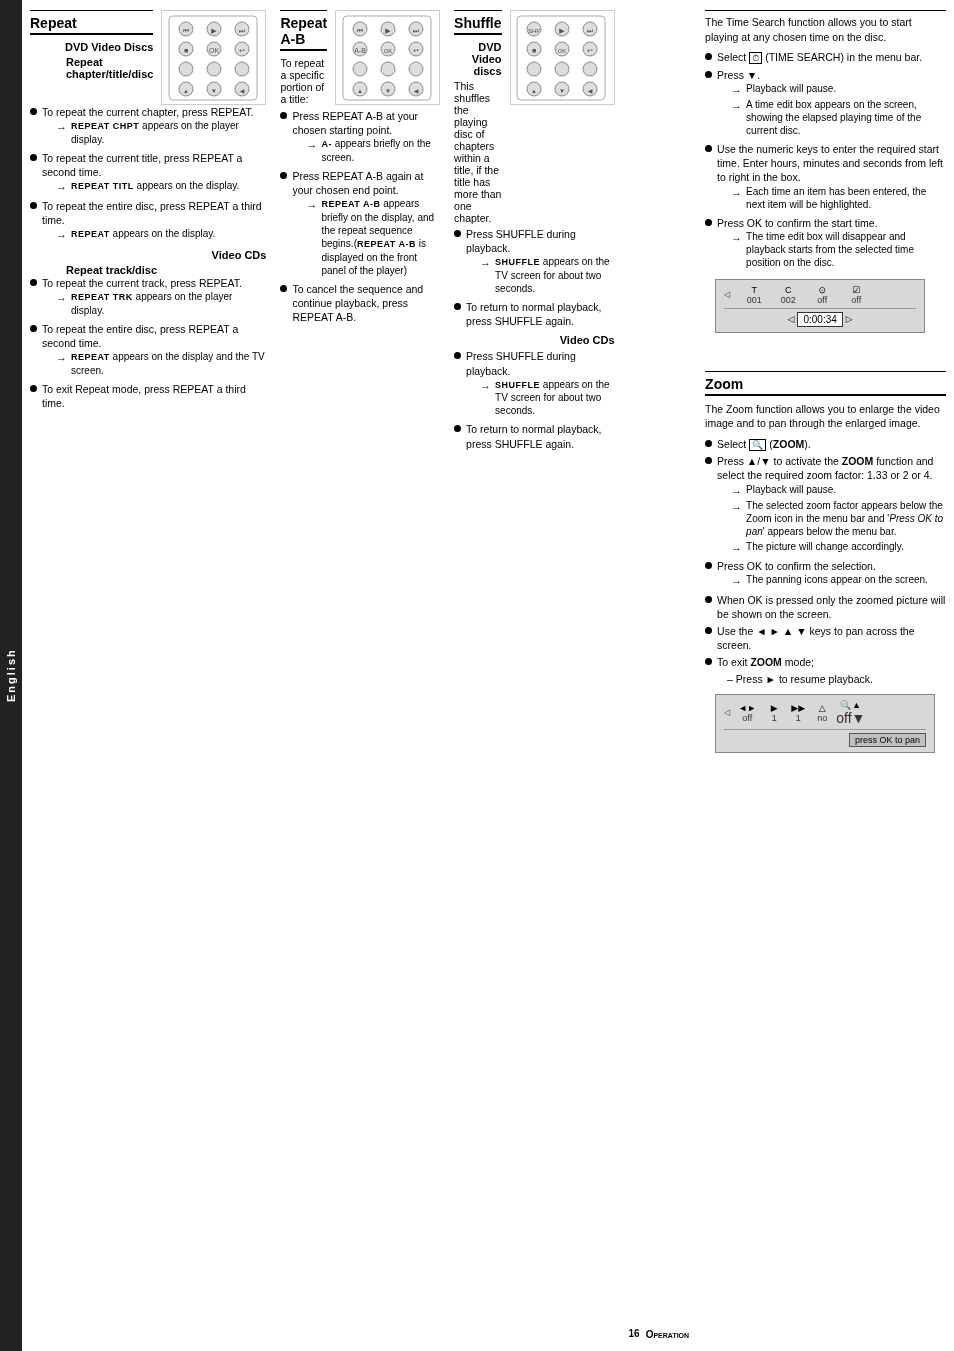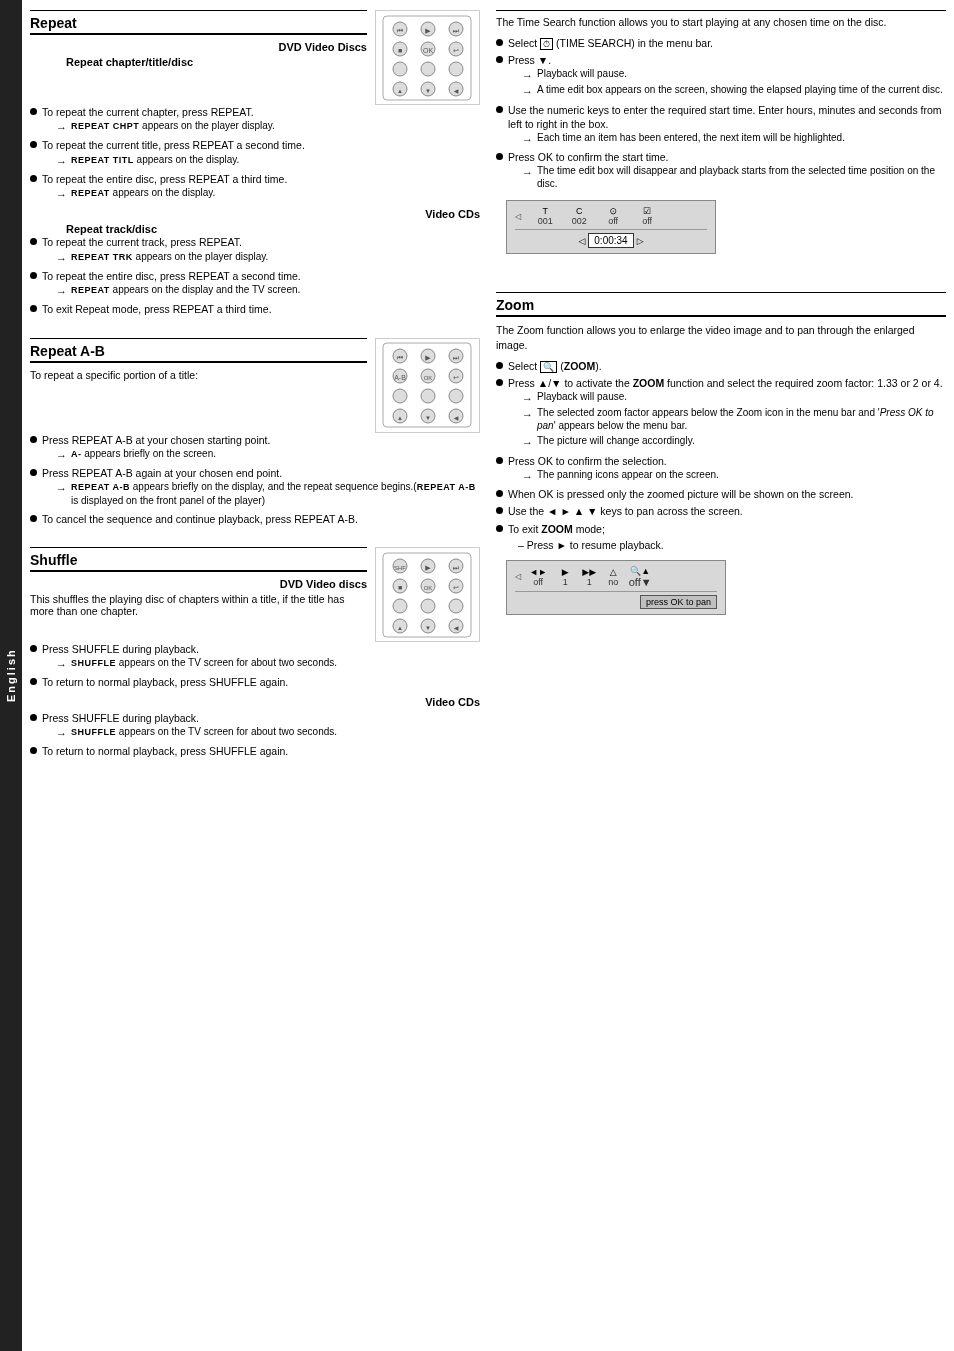--- a/index.html
+++ b/index.html
@@ -40,22 +40,22 @@
     .main-content {
       flex: 1;
       display: flex;
       padding: 10px 8px;
       gap: 16px;
     }
 
     .left-column {
       flex: 1;
       display: flex;
-      flex-direction: column;
-      gap: 4px;
+      flex-direction: row;
+      gap: 14px;
     }
 
     .right-column {
       flex: 1;
       display: flex;
       flex-direction: column;
       gap: 0;
     }
 
     .section {
@@ -432,20 +432,24 @@
               </div>
             </div>
           </li>
           <li>
             <span class="bullet-dot"></span>
             <span>To return to normal playback, press SHUFFLE again.</span>
           </li>
         </ul>
       </div>
 
+      <div style="margin-top: auto; padding-top: 20px; display:flex; align-items:center; gap:6px;">
+        <span class="page-num">16</span>
+        <span style="font-size:10px; font-variant: small-caps; font-weight:bold;">Operation</span>
+      </div>
     </div>
 
     <div class="right-column">
 
       <div class="section">
         <hr class="divider">
         <div style="font-size:10.5px; margin-bottom:6px; line-height:1.4;">The Time Search function allows you to start playing at any chosen time on the disc.</div>
 
         <ul class="bullet-list">
           <li>
@@ -594,21 +598,21 @@
               <div style="text-align:center; min-width:20px;">
                 <div style="font-size:9px;">▶▶</div>
                 <div style="font-size:9px; color:#333;">1</div>
               </div>
               <div style="text-align:center; min-width:20px;">
                 <div style="font-size:9px;">△</div>
                 <div style="font-size:9px; color:#333;">no</div>
               </div>
               <div style="text-align:center; min-width:26px;">
                 <div style="font-size:9px;">🔍▲</div>
-                <div style="font-size:11px; color:#333;">off▼</div>
+                <div style="font-size:14px; color:#333;">off▼</div>
               </div>
             </div>
             <div style="display:flex; justify-content:flex-end;">
               <div style="border: 1px solid #555; background: #c0c0c0; padding: 1px 5px; font-size:9px;">press OK to pan</div>
             </div>
           </div>
         </div>
       </div>
 
     </div>

